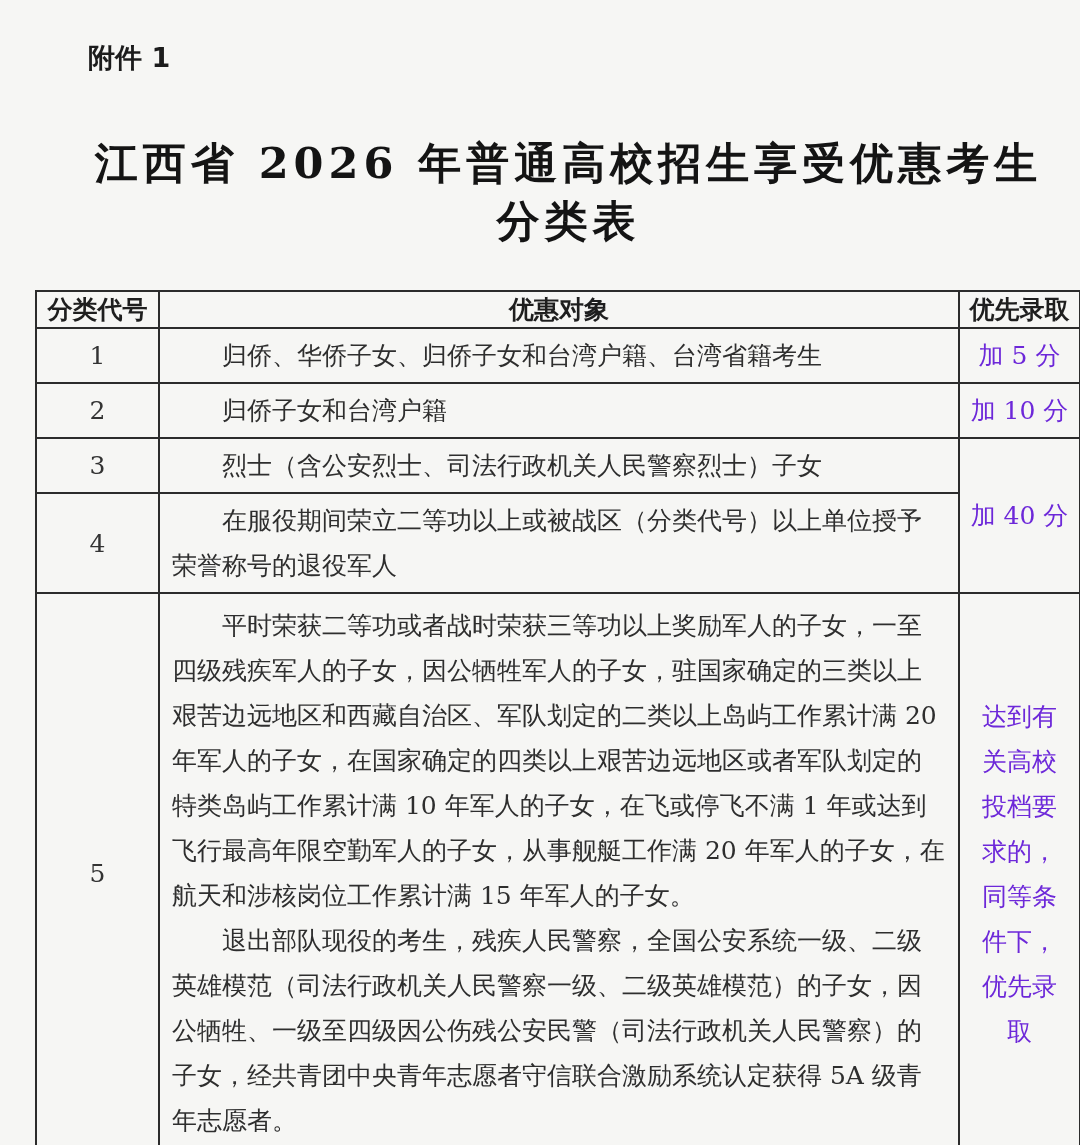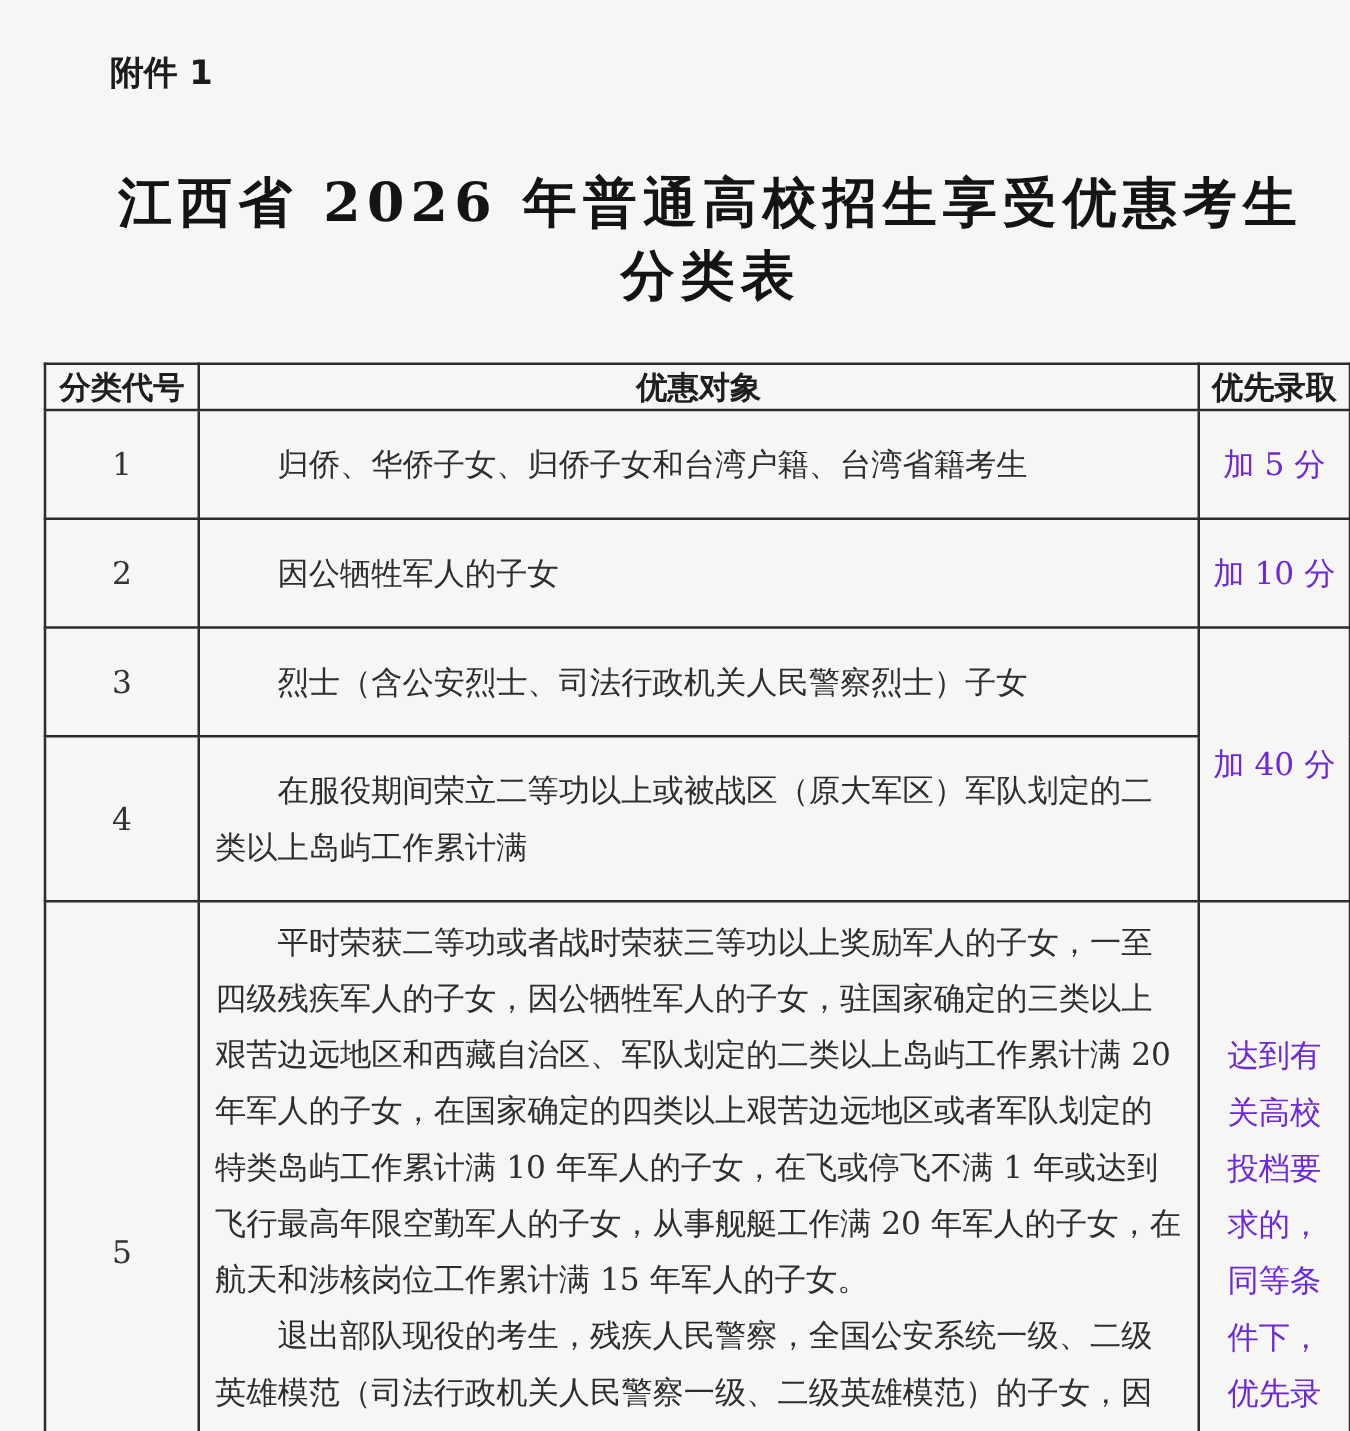--- a/index.html
+++ b/index.html
@@ -57,21 +57,21 @@
     font-size: 25px;
     color: #1e1e1e;
     text-align: center;
   }
   .code-cell {
     text-align: center;
     font-size: 25px;
     color: #333333;
   }
   .target-cell {
-    padding: 20px 12px;
+    padding: 4px 12px;
     font-size: 25px;
     color: #2e2e2e;
   }
   .target-cell .para {
     margin: 0;
     text-indent: 2em;
     line-height: 45px;
   }
   .policy-cell {
     text-align: center;
@@ -126,37 +126,37 @@
         <td class="code-cell">1</td>
         <td class="target-cell">
           <p class="para">归侨、华侨子女、归侨子女和台湾户籍、台湾省籍考生</p>
         </td>
         <td class="policy-cell">加 5 分</td>
       </tr>
 
       <tr class="row-2">
         <td class="code-cell">2</td>
         <td class="target-cell">
-          <p class="para">因公牺牲军人的子女</p>
+          <p class="para">归侨子女和台湾户籍</p>
         </td>
         <td class="policy-cell">加 10 分</td>
       </tr>
 
       <tr class="row-3">
         <td class="code-cell">3</td>
         <td class="target-cell">
           <p class="para">烈士（含公安烈士、司法行政机关人民警察烈士）子女</p>
         </td>
         <td class="policy-cell" rowspan="2">加 40 分</td>
       </tr>
 
       <tr class="row-4">
         <td class="code-cell">4</td>
         <td class="target-cell">
-          <p class="para">在服役期间荣立二等功以上或被战区（原大军区）军队划定的二类以上岛屿工作累计满</p>
+          <p class="para">在服役期间荣立二等功以上或被战区（分类代号）以上单位授予荣誉称号的退役军人</p>
         </td>
       </tr>
 
       <tr class="row-5">
         <td class="code-cell">5</td>
         <td class="target-cell">
           <p class="para">平时荣获二等功或者战时荣获三等功以上奖励军人的子女，一至四级残疾军人的子女，因公牺牲军人的子女，驻国家确定的三类以上艰苦边远地区和西藏自治区、军队划定的二类以上岛屿工作累计满 20 年军人的子女，在国家确定的四类以上艰苦边远地区或者军队划定的特类岛屿工作累计满 10 年军人的子女，在飞或停飞不满 1 年或达到飞行最高年限空勤军人的子女，从事舰艇工作满 20 年军人的子女，在航天和涉核岗位工作累计满 15 年军人的子女。</p>
           <p class="para">退出部队现役的考生，残疾人民警察，全国公安系统一级、二级英雄模范（司法行政机关人民警察一级、二级英雄模范）的子女，因公牺牲、一级至四级因公伤残公安民警（司法行政机关人民警察）的子女，经共青团中央青年志愿者守信联合激励系统认定获得 5A 级青年志愿者。</p>
         </td>
         <td class="policy-cell">

